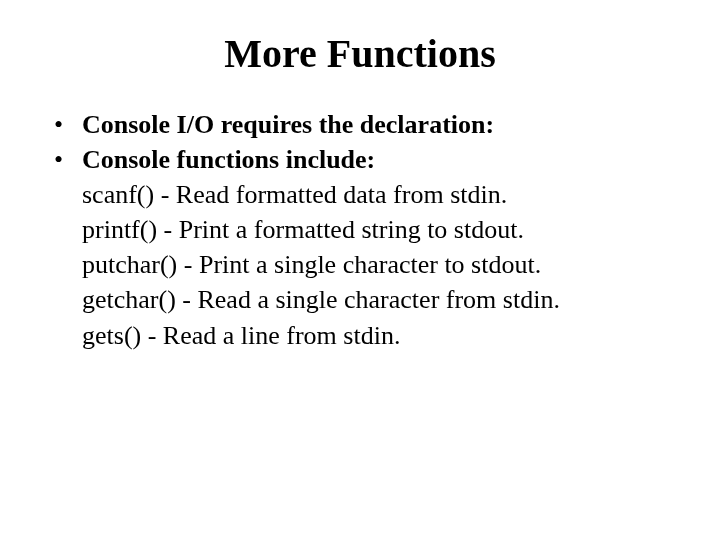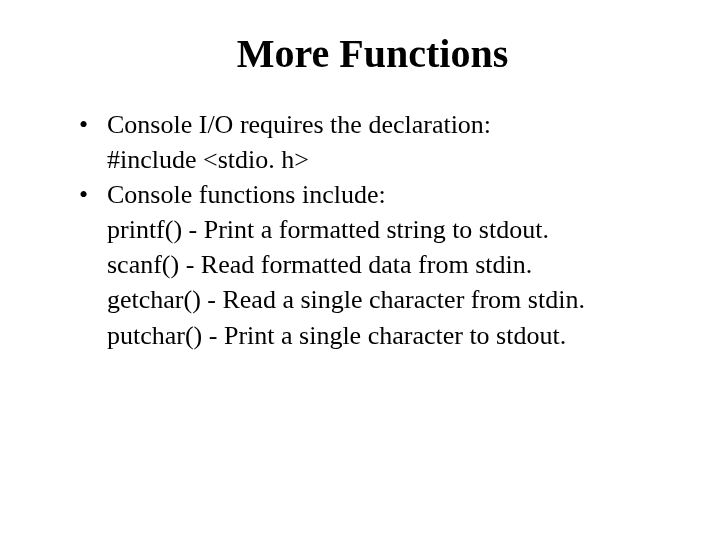--- a/index.html
+++ b/index.html
@@ -8,21 +8,21 @@
     width: 720px;
     height: 540px;
     background: #ffffff;
     font-family: "Times New Roman", Times, serif;
     color: #000000;
   }
   .slide {
     width: 720px;
     height: 540px;
     box-sizing: border-box;
-    padding: 20px 50px 40px 75px;
+    padding: 20px 50px 40px 50px;
   }
   .title {
     font-size: 40px;
     font-weight: bold;
     text-align: center;
     margin: 10px 0 30px 0;
   }
   .content {
     font-size: 26px;
     line-height: 1.35;
@@ -32,42 +32,43 @@
     align-items: flex-start;
   }
   .bullet .dot {
     width: 28px;
     flex-shrink: 0;
     text-align: left;
     padding-left: 4px;
   }
   .bullet .text {
     flex: 1;
+    font-weight: bold;
   }
   .subline {
     padding-left: 32px;
   }
 </style>
 </head>
 <body>
 
 <div class="slide">
   <div class="title">More Functions</div>
 
   <div class="content">
 
     <div class="bullet">
       <div class="dot">•</div>
       <div class="text">Console I/O requires the declaration:</div>
     </div>
-    <div class="subline">#include &lt;stdio. h&gt;</div>
 
     <div class="bullet">
       <div class="dot">•</div>
       <div class="text"> Console functions include:</div>
     </div>
+    <div class="subline">scanf() -  Read formatted data from stdin.</div>
     <div class="subline">printf() -  Print a formatted string to stdout.</div>
-    <div class="subline">scanf() -  Read formatted data from stdin.</div>
+    <div class="subline">putchar() -  Print a single character to stdout.</div>
     <div class="subline">getchar() - Read a single character from stdin.</div>
-    <div class="subline">putchar() -  Print a single character to stdout.</div>
+    <div class="subline">gets() - Read a line from stdin.</div>
 
   </div>
 </div>
 
 </body></html>

